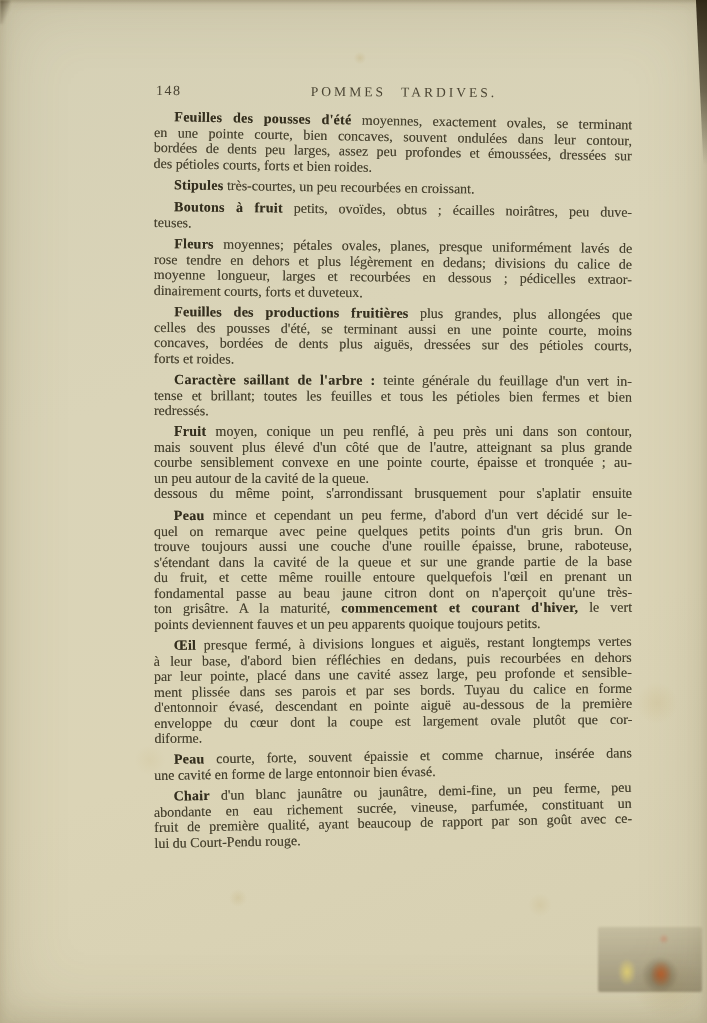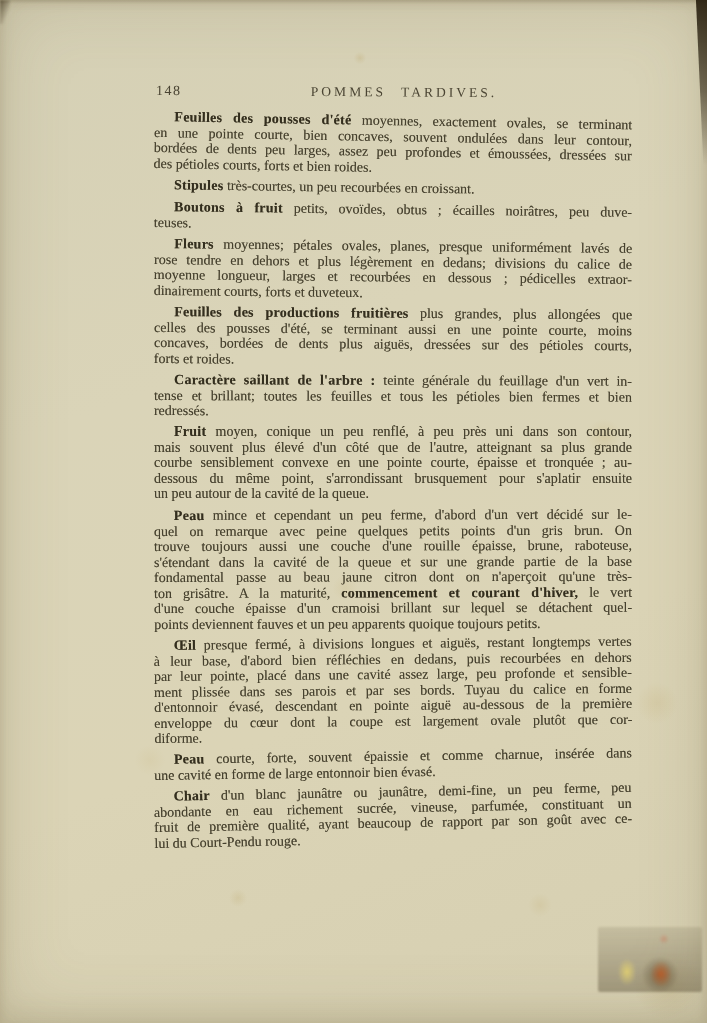--- a/index.html
+++ b/index.html
@@ -113,31 +113,31 @@
       </div>
       <div class="para" style="transform: rotate(0.2deg); transform-origin: left center;">
         <div class="line first"><span class="lead">Caractère saillant de l'arbre :</span><span> teinte générale du feuillage d'un vert in-</span></div>
         <div class="line"><span>tense et brillant; toutes les feuilles et tous les pétioles bien fermes et bien</span></div>
         <div class="line last"><span>redressés.</span></div>
       </div>
       <div class="para">
         <div class="line first"><span class="lead">Fruit</span><span> moyen, conique un peu renflé, à peu près uni dans son contour,</span></div>
         <div class="line"><span>mais souvent plus élevé d'un côté que de l'autre, atteignant sa plus grande</span></div>
         <div class="line"><span>courbe sensiblement convexe en une pointe courte, épaisse et tronquée ; au-</span></div>
+        <div class="line last"><span>un peu autour de la cavité de la queue.</span></div>
         <div class="line"><span>dessous du même point, s'arrondissant brusquement pour s'aplatir ensuite</span></div>
-        <div class="line last"><span>un peu autour de la cavité de la queue.</span></div>
       </div>
       <div class="para" style="transform: rotate(-0.15deg); transform-origin: left center;">
         <div class="line first"><span class="lead">Peau</span><span> mince et cependant un peu ferme, d'abord d'un vert décidé sur le-</span></div>
         <div class="line"><span>quel on remarque avec peine quelques petits points d'un gris brun. On</span></div>
         <div class="line"><span>trouve toujours aussi une couche d'une rouille épaisse, brune, raboteuse,</span></div>
         <div class="line"><span>s'étendant dans la cavité de la queue et sur une grande partie de la base</span></div>
+        <div class="line"><span>du fruit, et cette même rouille entoure quelquefois l'œil en prenant un</span></div>
         <div class="line"><span>fondamental passe au beau jaune citron dont on n'aperçoit qu'une très-</span></div>
         <div class="line"><span>ton grisâtre. A la maturité, </span><span class="lead">commencement et courant d'hiver,</span><span> le vert</span></div>
-        <div class="line"><span>d'une couche épaisse d'un cramoisi brillant sur lequel se détachent quel-</span></div>
         <div class="line last"><span>points deviennent fauves et un peu apparents quoique toujours petits.</span></div>
       </div>
       <div class="para" style="transform: rotate(-0.5deg); transform-origin: left center;">
         <div class="line first"><span class="lead">Œil</span><span> presque fermé, à divisions longues et aiguës, restant longtemps vertes</span></div>
         <div class="line"><span>à leur base, d'abord bien réfléchies en dedans, puis recourbées en dehors</span></div>
         <div class="line"><span>par leur pointe, placé dans une cavité assez large, peu profonde et sensible-</span></div>
         <div class="line"><span>ment plissée dans ses parois et par ses bords. Tuyau du calice en forme</span></div>
         <div class="line"><span>d'entonnoir évasé, descendant en pointe aiguë au-dessous de la première</span></div>
         <div class="line"><span>enveloppe du cœur dont la coupe est largement ovale plutôt que cor-</span></div>
         <div class="line last"><span>diforme.</span></div>

